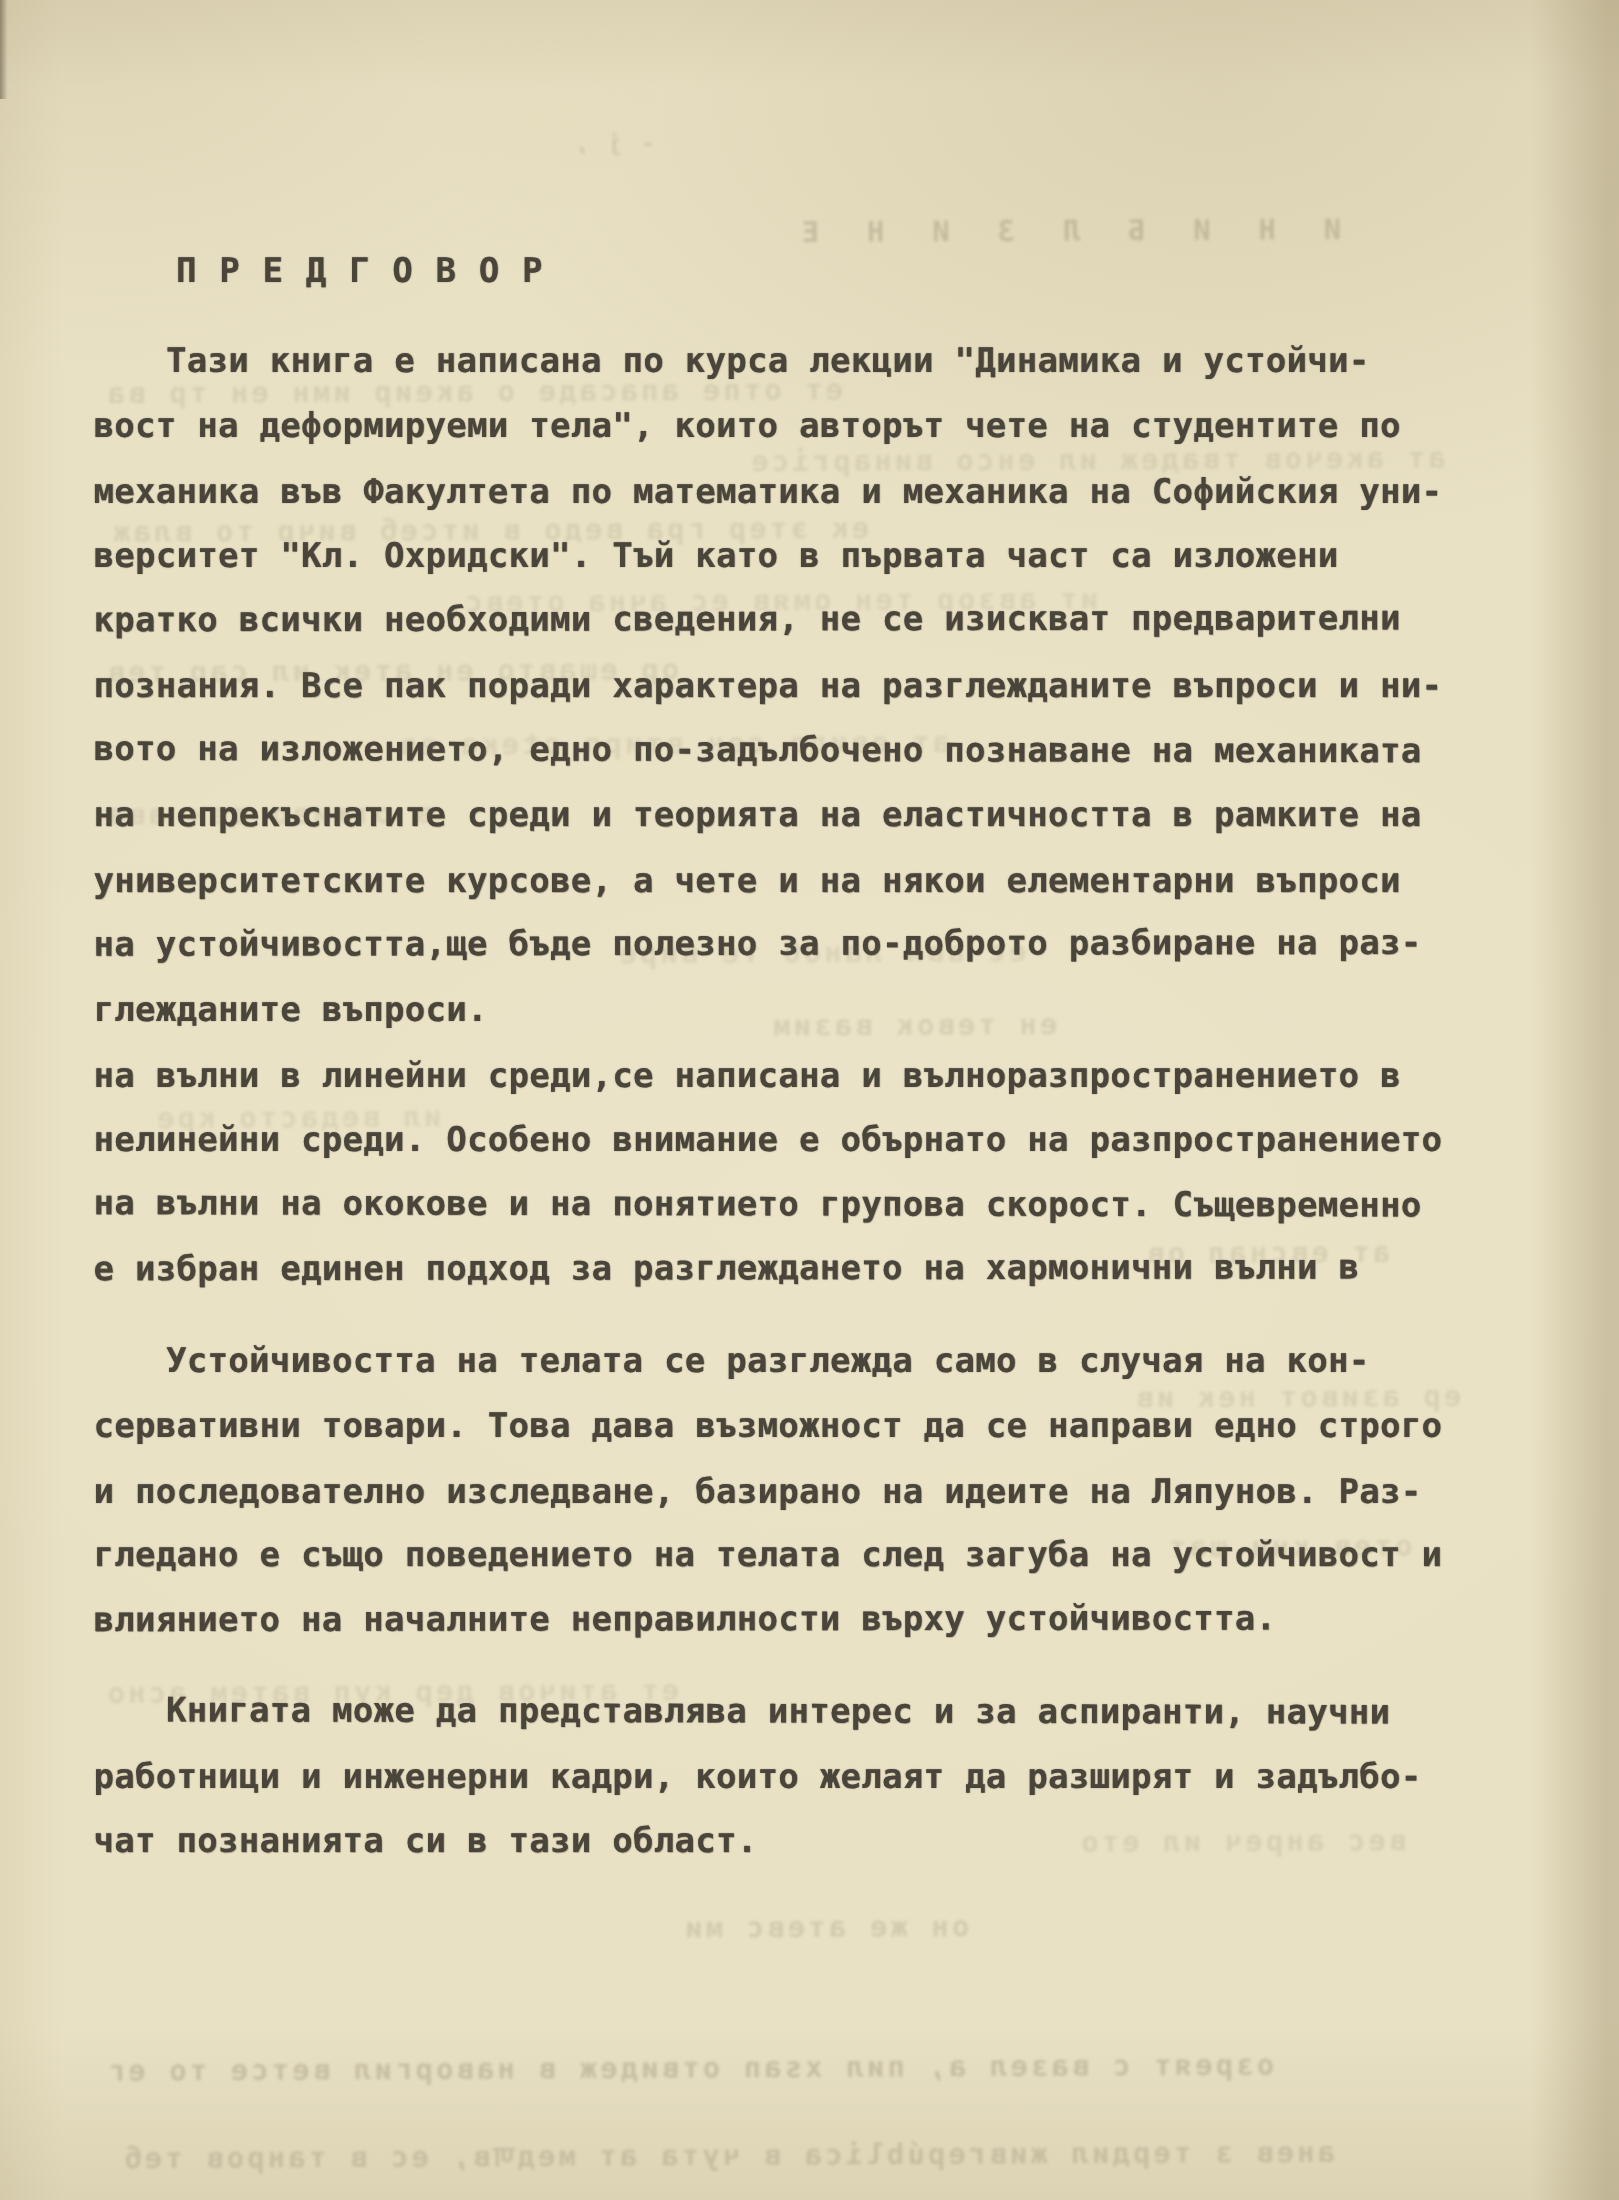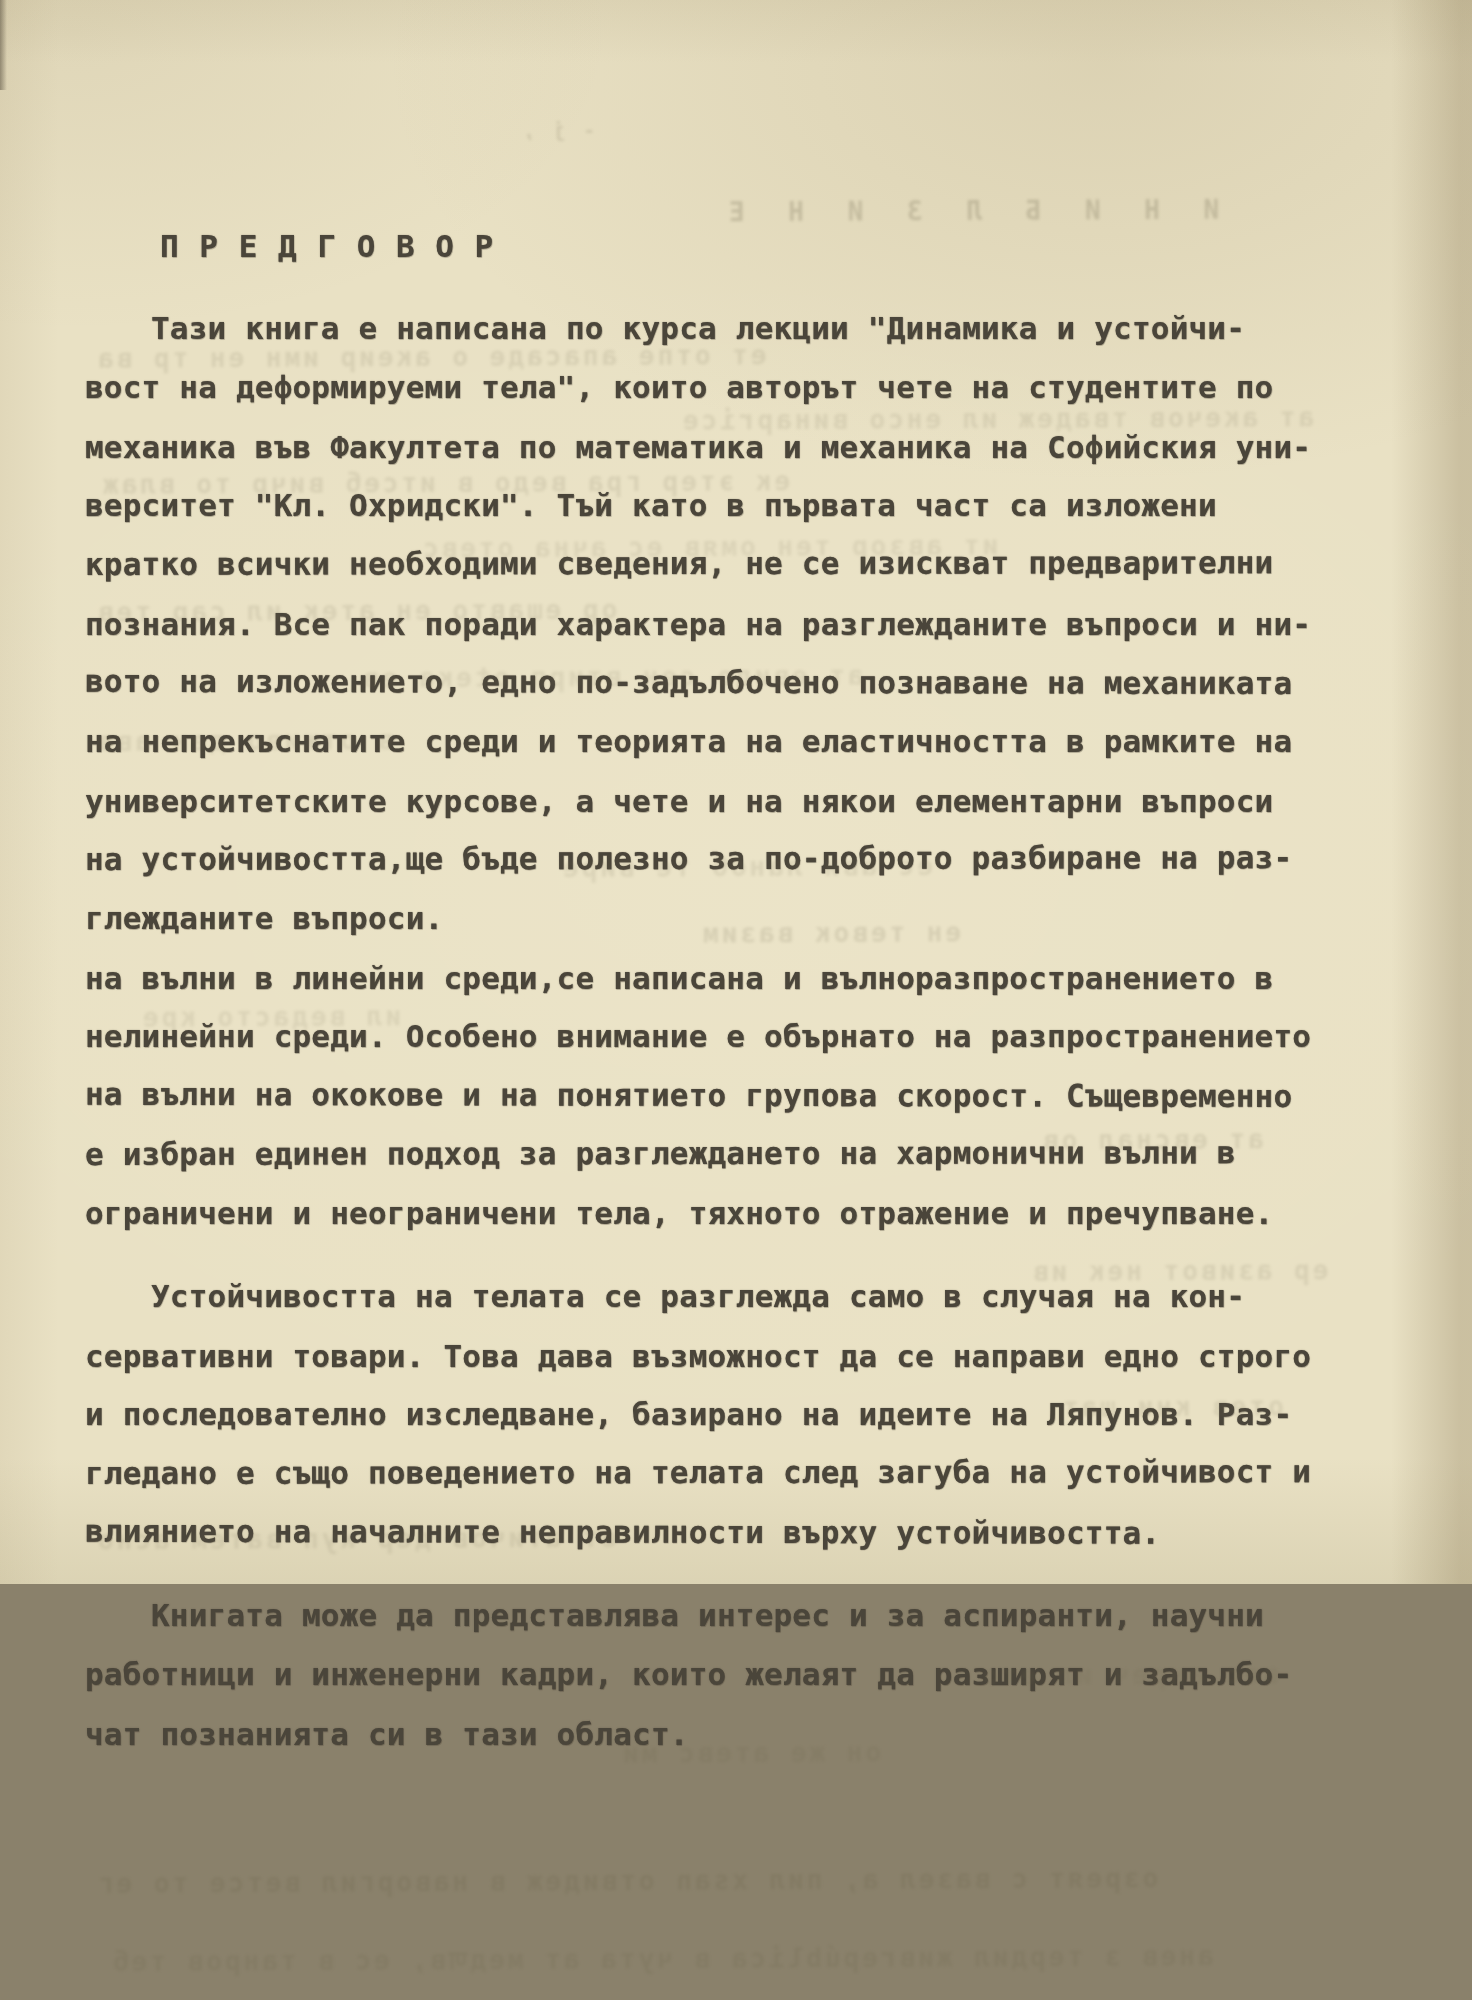--- a/index.html
+++ b/index.html
@@ -4,21 +4,21 @@
 <style>
   html, body { margin: 0; padding: 0; }
   body {
     width: 1472px; height: 2000px;
     overflow: hidden;
     font-family: "DejaVu Sans Mono", monospace;
     background: #8a816b;
   }
   .page {
     position: relative;
-    width: 1472px; height: 1584px;
+    width: 1472px; height: 2000px;
     background:
       radial-gradient(1200px 700px at 75% 4%, rgba(150,132,92,0.16), transparent 60%),
       radial-gradient(900px 500px at 5% 2%, rgba(140,122,82,0.10), transparent 60%),
       radial-gradient(1400px 900px at 50% 55%, rgba(255,252,235,0.10), transparent 70%),
       linear-gradient(to right, rgba(150,130,90,0.10), transparent 4%, transparent 94.5%, rgba(132,115,78,0.30) 99.2%),
       linear-gradient(to bottom, rgba(150,135,95,0.12), transparent 4%, transparent 92%, rgba(158,148,108,0.18) 100%),
       #e9e1c4;
     color: #4a453a;
   }
   .edge-sliver {
@@ -84,21 +84,20 @@
     <div class="line">вото на изложението, едно по-задълбочено познаване на механиката</div>
     <div class="line">на непрекъснатите среди и теорията на еластичността в рамките на</div>
     <div class="line">университетските курсове, а чете и на някои елементарни въпроси</div>
     <div class="line">на устойчивостта,ще бъде полезно за по-доброто разбиране на раз-</div>
     <div class="line">глежданите въпроси.</div>
 
     <div class="line">на вълни в линейни среди,се написана и вълноразпространението в</div>
     <div class="line">нелинейни среди. Особено внимание е обърнато на разпространението</div>
     <div class="line">на вълни на ококове и на понятието групова скорост. Същевременно</div>
     <div class="line">е избран единен подход за разглеждането на хармонични вълни в</div>
-    <div class="line">ограничени и неограничени тела, тяхното отражение и пречупване.</div>
 
     <div class="line indent">Устойчивостта на телата се разглежда само в случая на кон-</div>
     <div class="line">сервативни товари. Това дава възможност да се направи едно строго</div>
     <div class="line">и последователно изследване, базирано на идеите на Ляпунов. Раз-</div>
     <div class="line">гледано е също поведението на телата след загуба на устойчивост и</div>
     <div class="line">влиянието на началните неправилности върху устойчивостта.</div>
 
     <div class="line indent">Книгата може да представлява интерес и за аспиранти, научни</div>
     <div class="line">работници и инженерни кадри, които желаят да разширят и задълбо-</div>
     <div class="line">чат познанията си в тази област.</div>

